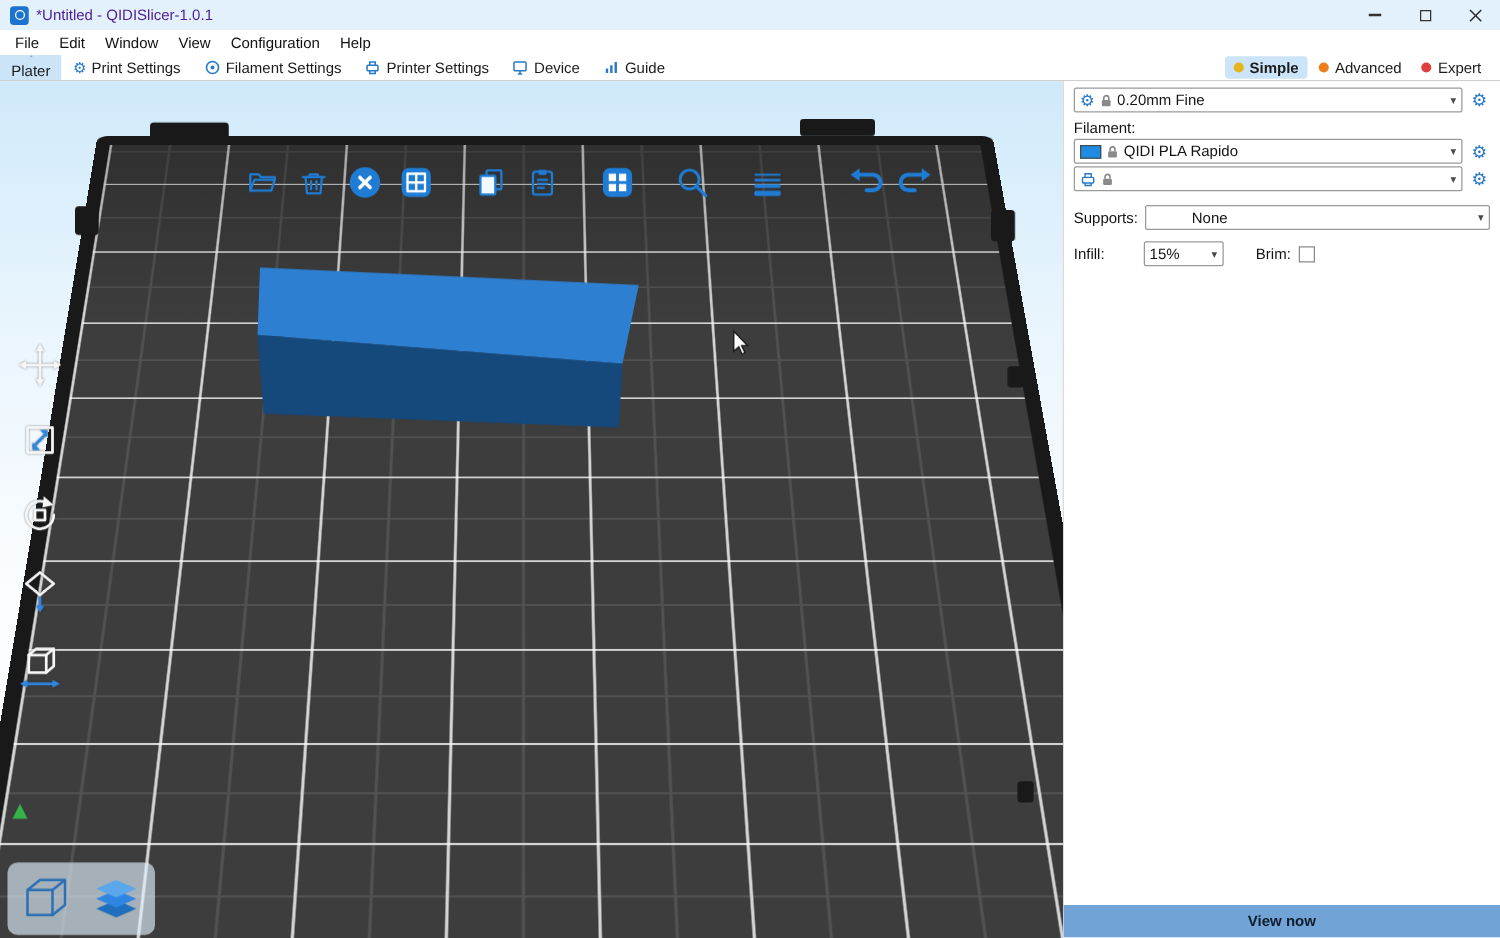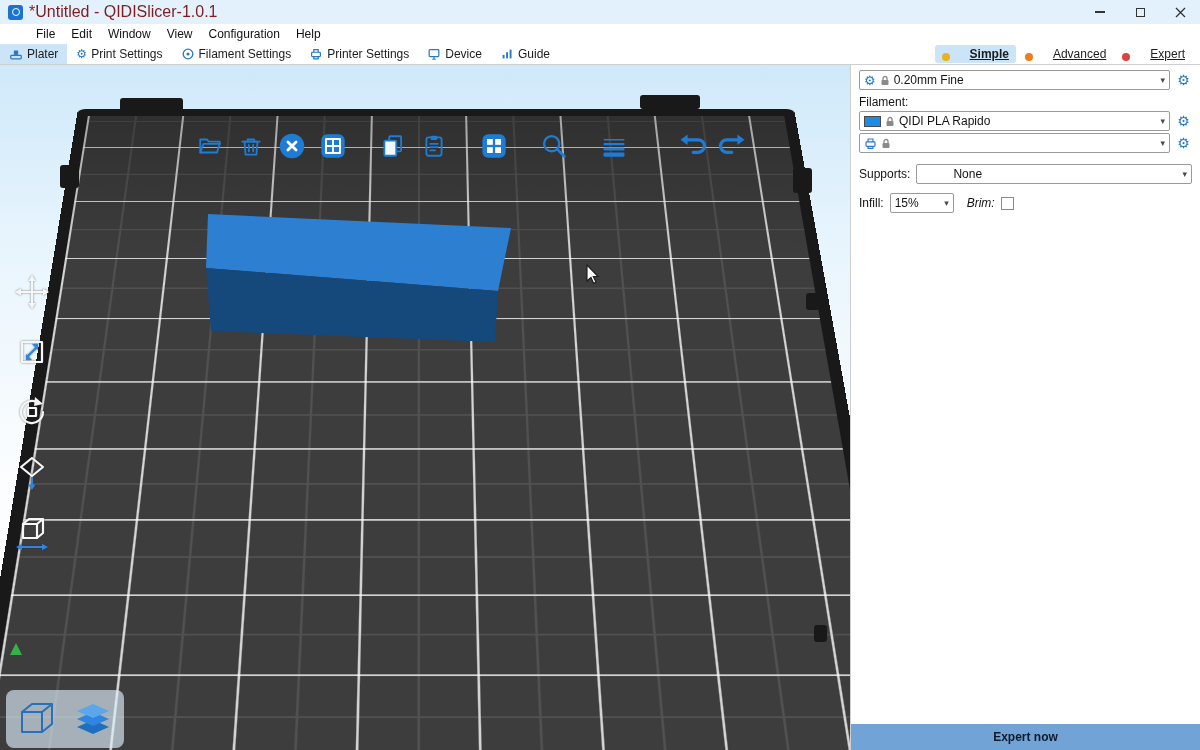--- a/index.html
+++ b/index.html
@@ -2,38 +2,38 @@
 <html><head>
 <meta charset="utf-8">
 <style>
   * { box-sizing: border-box; margin: 0; padding: 0; }
   html,body { width:1200px; height:750px; overflow:hidden; font-family:"Liberation Sans",sans-serif; background:#fff; }
 
   
   .titlebar { height:24px; background:#e2f1fc; display:flex; align-items:center; }
   .app-icon { width:15px; height:15px; border-radius:3px; background:#1b72cf; margin:0 6px 0 8px; position:relative; flex:0 0 auto;}
   .app-icon::after { content:""; position:absolute; left:3.5px; top:3.5px; width:6px; height:6px; border:1.5px solid #fff; border-radius:50%; }
-  .title-text { font-size:16px; color:#7f1d1d; }
+  .title-text { font-size:12px; color:#4c1d95; }
   .win-controls { margin-left:auto; display:flex; height:100%; }
   .win-btn { width:40px; height:24px; display:flex; align-items:center; justify-content:center; }
   .glyph-min { width:10px; height:1.4px; background:#333; display:block; }
   .glyph-max { width:9px; height:9px; border:1.2px solid #333; display:block; }
 
   
-  .menubar { height:20px; background:#fff; display:flex; align-items:center; font-size:12px; color:#111; padding-left:4px;margin-left:24px; }
+  .menubar { height:20px; background:#fff; display:flex; align-items:center; font-size:12px; color:#111; padding-left:4px; }
   .menu-item { padding:0 8px; height:100%; display:flex; align-items:center; cursor:default; }
 
   
   .tabbar { height:21px; background:#fff; border-bottom:1px solid #cfcfcf; display:flex; align-items:center; font-size:12px; color:#1c1c1c; }
   .tab { display:flex; align-items:center; gap:4px; padding:0 9px; height:100%; }
-  .tab.active { background:#cce4f7; }
+  .tab.active { background:#cce4f7;flex-direction:column; }
   .tab svg { display:block; }
   .tab .gear-txt { color:#2779c8; font-size:12px; line-height:1; }
   .modes { margin-left:auto; display:flex; align-items:center; gap:2px; padding-right:8px; }
-  .mode { display:flex; align-items:flex-end; gap:20px; padding:2px 7px; border-radius:3px;text-decoration:underline; }
+  .mode { display:flex; align-items:center; gap:5px; padding:2px 7px; border-radius:3px; }
   .mode.active { background:#cce4f7; font-weight:bold; }
   .dot { width:8px; height:8px; border-radius:50%; display:block; }
   .dot-simple { background:#e7b41c; }
   .dot-advanced { background:#ee7d1e; }
   .dot-expert { background:#df3f3f; }
 
   
   .main { display:flex; height:685px; }
 
   
@@ -93,21 +93,21 @@
   .combo { flex:1; height:20px; background:#fff; border:1px solid #9a9a9a; border-radius:2px;
     display:flex; align-items:center; gap:4px; padding:0 4px; font-size:12px; min-width:0; }
   .combo .cval { white-space:nowrap; overflow:hidden; flex:1; }
   .combo .chev { margin-left:auto; color:#4a4a4a; font-size:9px; flex:0 0 auto; }
   .gear-txt { color:#2779c8; font-size:13px; line-height:1; }
   .gearbtn { width:17px; text-align:center; font-size:14px; color:#2779c8; flex:0 0 auto; cursor:pointer; }
   .swatch { width:17px; height:11px; background:#1e8ce3; border:1px solid #4a4a4a; flex:0 0 auto; }
   .sb-inline { display:flex; align-items:center; gap:6px; margin-top:9px; }
   .sb-inline .combo { flex:0 1 auto; }
   .combo-supports { width:277px;padding-left:36px; }
-  .combo-infill { width:64px; }
+  .combo-infill { width:64px;margin-left:25px; }
   .checkbox { width:13px; height:13px; border:1px solid #8a8a8a; background:#fff; display:inline-block; }
   .sb-spacer { flex:1; }
   .slice-btn { height:26px; margin:0 -8px; border:none; background:#71a3d6; font-family:"Liberation Sans",sans-serif;
     font-weight:bold; font-size:12px; color:#0e1c2b; cursor:pointer; }
   .lock-svg { flex:0 0 auto; display:block; }
 </style>
 </head>
 <body>
 
 <div class="titlebar">
@@ -426,21 +426,21 @@
         <span class="chev">▾</span>
       </div>
     </div>
 
     <div class="sb-inline">
       <span>Infill:</span>
       <div class="combo combo-infill">
         <span class="cval">15%</span>
         <span class="chev">▾</span>
       </div>
-      <span style="margin-left:7px;font-style:italic;">Brim:</span>
+      <span style="margin-left:20px;">Brim:</span>
       <span class="checkbox"></span>
     </div>
 
     <div class="sb-spacer"></div>
 
-    <button class="slice-btn">Expert now</button>
+    <button class="slice-btn">View now</button>
   </div>
 </div>
 
 </body></html>

